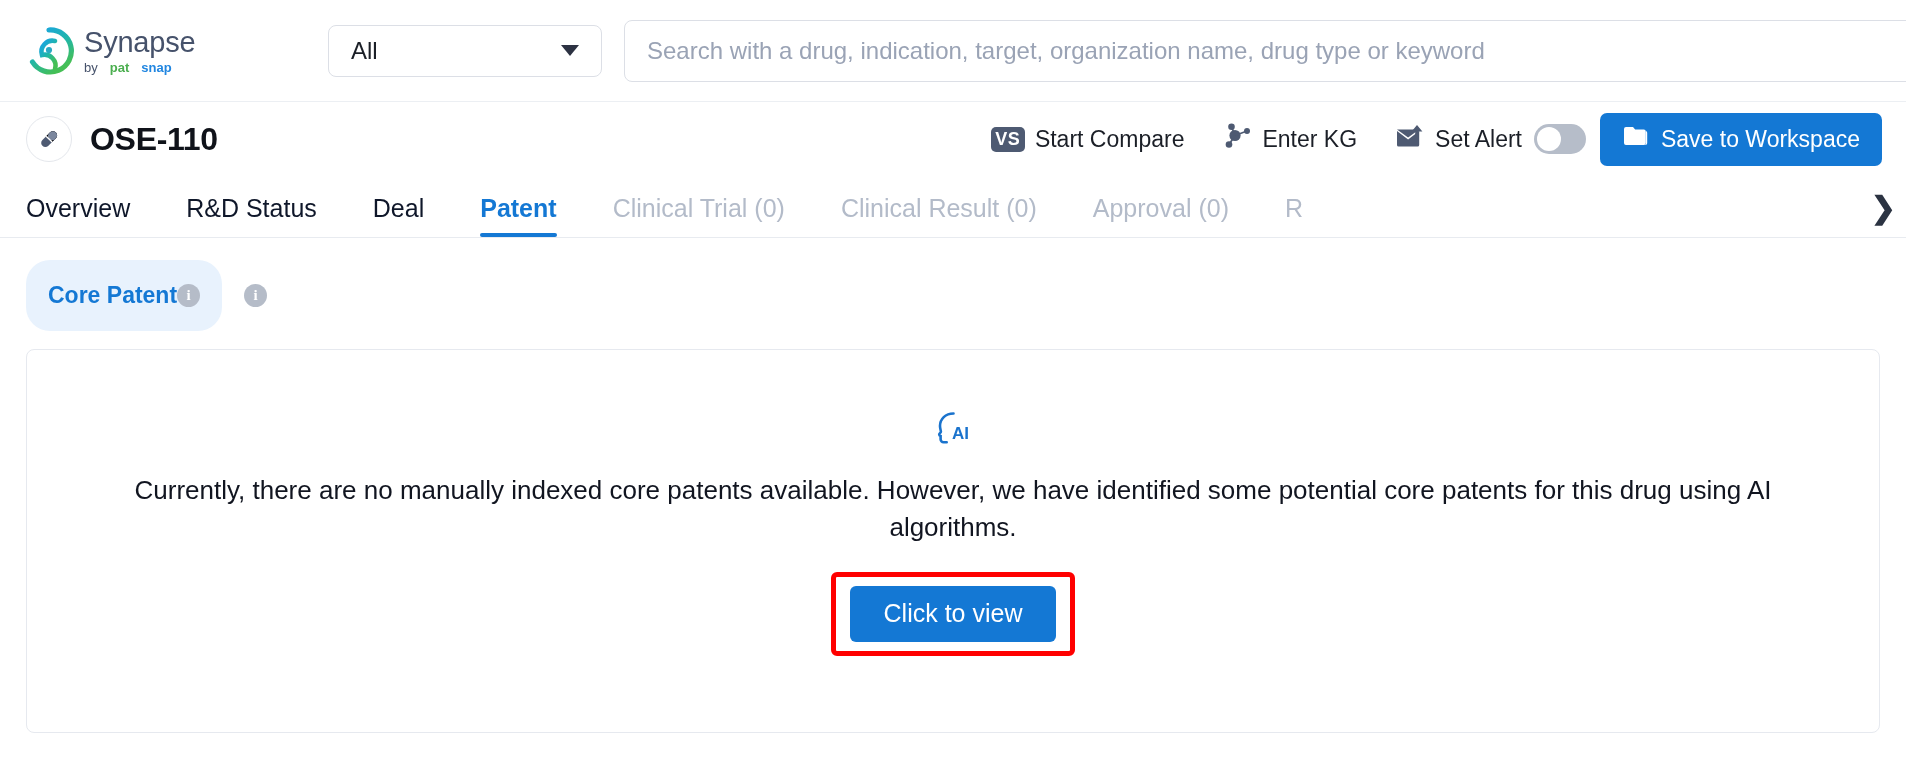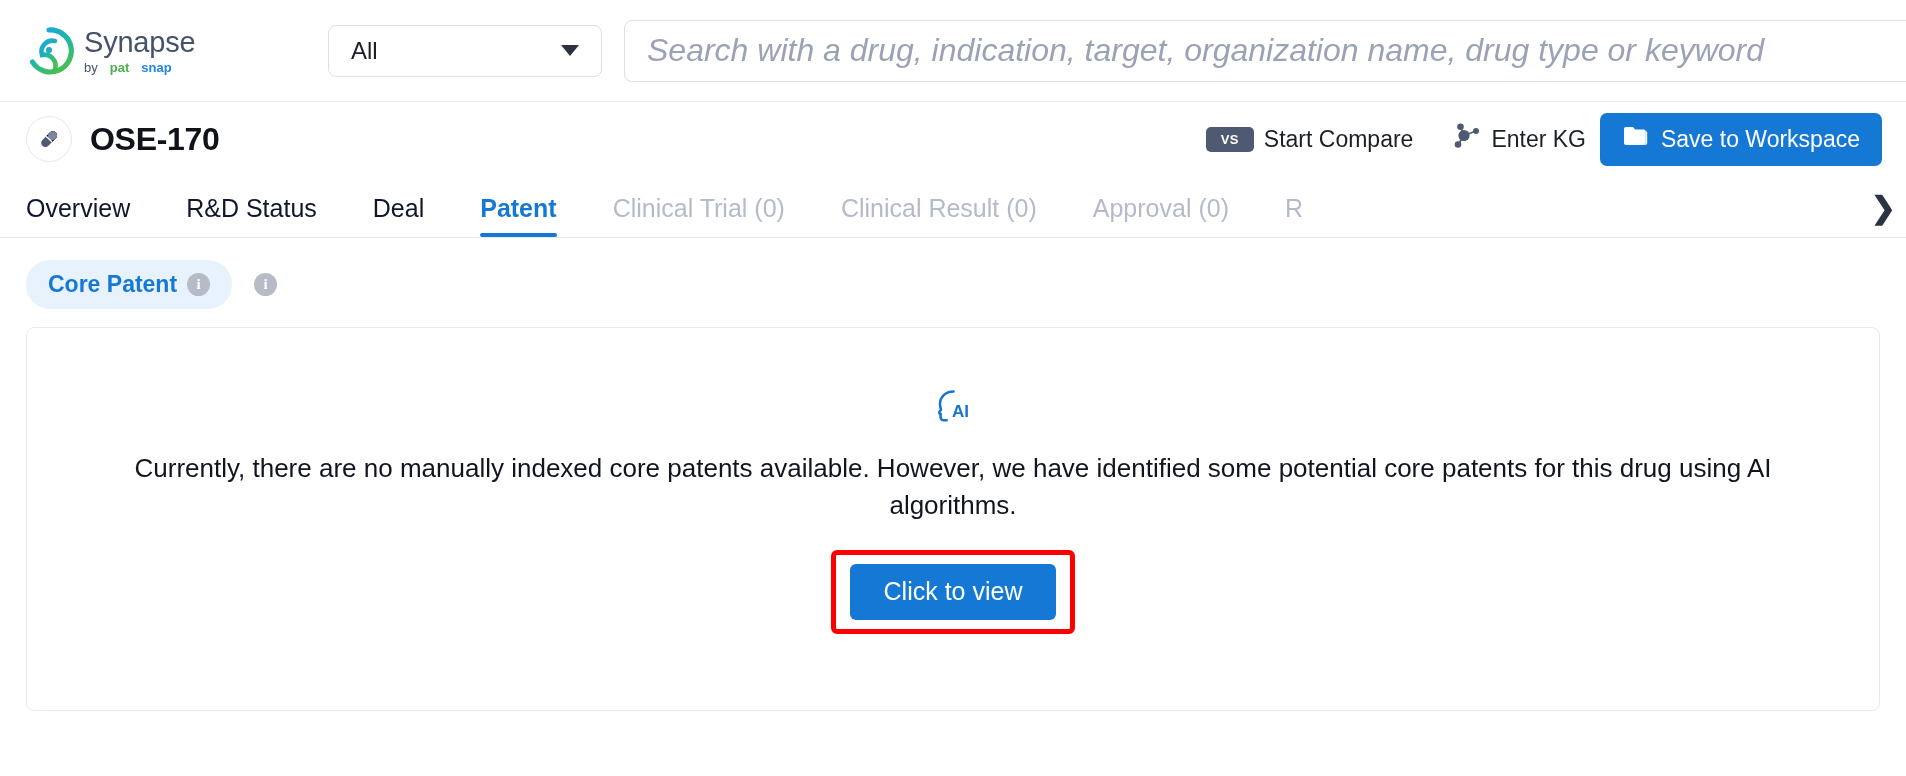--- a/index.html
+++ b/index.html
@@ -46,21 +46,21 @@
   .caret { width: 0; height: 0; border-left: 9px solid transparent; border-right: 9px solid transparent; border-top: 11px solid #2c3242; }
 
   .searchbox {
     flex: 1 1 auto; height: 62px;
     border: 1px solid #dcdfe6; border-radius: 8px;
     display: flex; align-items: center;
     padding: 0 22px; margin-left: 22px; margin-right: -40px;
     background: #fff;
     min-width: 0;
   }
-  .searchbox .ph { font-size: 32px; color: #9aa3b5; white-space: nowrap; font-style: italic; }
+  .searchbox .ph { font-size: 24px; color: #9aa3b5; white-space: nowrap; }
 
   
   .drug-header {
     height: 74px;
     display: flex; align-items: center;
     padding: 0 24px 0 26px;
     background: #fff;
   }
   .pill-avatar {
     width: 46px; height: 46px; border-radius: 50%;
@@ -75,22 +75,22 @@
   .header-actions {
     margin-left: auto; display: flex; align-items: center; gap: 0;
   }
   .act {
     display: flex; align-items: center; gap: 10px;
     font-size: 23px; color: #1b1f27;
     margin-right: 38px; white-space: nowrap;
   }
   .act:last-of-type { margin-right: 14px; }
   .icon-vs {
-    width: 48px; height: 25px; border-radius: 5px; background: #4e5a72;
-    color: #fff; font-size: 13px; font-weight: 700; letter-spacing: 0.5px;
+    width: 34px; height: 25px; border-radius: 5px; background: #4e5a72;
+    color: #fff; font-size: 18px; font-weight: 700; letter-spacing: 0.5px;
     display: flex; align-items: center; justify-content: center;
     font-family: "Liberation Sans", sans-serif;
   }
   .toggle {
     width: 52px; height: 30px; border-radius: 16px; background: #b6bdc9;
     position: relative; flex: 0 0 52px; margin-left: 2px;
   }
   .toggle .knob {
     position: absolute; top: 3px; left: 3px;
     width: 24px; height: 24px; border-radius: 50%; background: #fff;
@@ -123,23 +123,23 @@
   }
   .tab.disabled { color: #b3bbc9; }
   .tab-scroll-next {
     position: absolute; right: 10px; bottom: 12px;
     font-size: 30px; color: #2b3342; font-weight: 700; cursor: pointer;
   }
 
   
   .subtabs { display: flex; align-items: center; padding: 22px 26px 0 26px; }
   .subtab {
-    display: flex; align-items: center; gap: 10px;
+    display: flex; align-items: center; 
     font-size: 23px; font-weight: 700; color: #a8b0bf;
-    padding: 11px 22px; border-radius: 24px; cursor: pointer;
+    padding: 22px 22px; border-radius: 24px; cursor: pointer;
     white-space: nowrap;
   }
   .subtab.active { color: #1478d4; background: #e8f2fd; }
   .info-dot {
     width: 23px; height: 23px; border-radius: 50%; background: #b5bcc8;
     color: #fff; font-size: 15px; font-weight: 700;
     display: flex; align-items: center; justify-content: center;
     font-family: "Liberation Serif", serif;
   }
 
@@ -213,21 +213,21 @@
   <span class="pill-avatar">
     <svg width="26" height="26" viewBox="0 0 26 26">
       <g transform="rotate(-45 13 13)">
         <rect x="3.5" y="9" width="19" height="8.4" rx="4.2" fill="#4e5a72"></rect>
         <path d="M13 9 h5.3 a4.2 4.2 0 0 1 0 8.4 H13 z" fill="#6b7siz"></path>
         <rect x="13" y="9" width="9.5" height="8.4" rx="4.2" fill="#7b879e"></rect>
         <rect x="12.3" y="9" width="1.4" height="8.4" fill="#ffffff"></rect>
       </g>
     </svg>
   </span>
-  <span class="drug-name">OSE-170</span>
+  <span class="drug-name">OSE-110</span>
 
   <div class="header-actions">
 
     <div class="act">
       <span class="icon-vs">VS</span>
       <span>Start Compare</span>
     </div>
 
     <div class="act">
       <span>
@@ -237,20 +237,33 @@
           <circle cx="25" cy="8" r="3" fill="#4e5a72"></circle>
           <circle cx="7" cy="21.5" r="3.3" fill="#4e5a72"></circle>
           <path d="M13 12.5 L25 8" stroke="#4e5a72" stroke-width="1.7"></path>
           <path d="M13 12.5 L9.5 3.8" stroke="#4e5a72" stroke-width="1.7"></path>
           <path d="M13 12.5 L7 21.5" stroke="#4e5a72" stroke-width="1.7"></path>
         </svg>
       </span>
       <span>Enter KG</span>
     </div>
 
+    <div class="act">
+      <span>
+        <svg width="30" height="26" viewBox="0 0 30 26">
+          <path d="M2 8 L2 22 a1.6 1.6 0 0 0 1.6 1.6 h19 a1.6 1.6 0 0 0 1.6 -1.6 L24.2 8 L13.1 16.4 z" fill="#4e5a72"></path>
+          <path d="M2 6.4 h22.2 L13.1 14.6 z" fill="#4e5a72"></path>
+          <path d="M22 2 L27.4 8.6 h-3.6 v5 h-3.6 v-5 h-3.6 z" fill="#4e5a72"></path>
+        </svg>
+      </span>
+      <span>Set Alert</span>
+      <span class="toggle">
+        <span class="knob"></span>
+      </span>
+    </div>
 
     <button class="btn-primary">
       <span>
         <svg width="27" height="22" viewBox="0 0 27 22">
           <path d="M4 2 h7 l2.2 2.6 h8.6 a2 2 0 0 1 2 2 v11.4 a2 2 0 0 1 -2 2 h-17.8 a2 2 0 0 1 -2 -2 V4 a2 2 0 0 1 2 -2 z" fill="#ffffff"></path>
           <path d="M24 6 v12.3 a1.8 1.8 0 0 1 -1.8 1.8 h1.2 a1.8 1.8 0 0 0 1.8 -1.8 V7.8 a1.8 1.8 0 0 0 -1.2 -1.8 z" fill="#ffffff"></path>
         </svg>
       </span>
       <span>Save to Workspace</span>
     </button>

